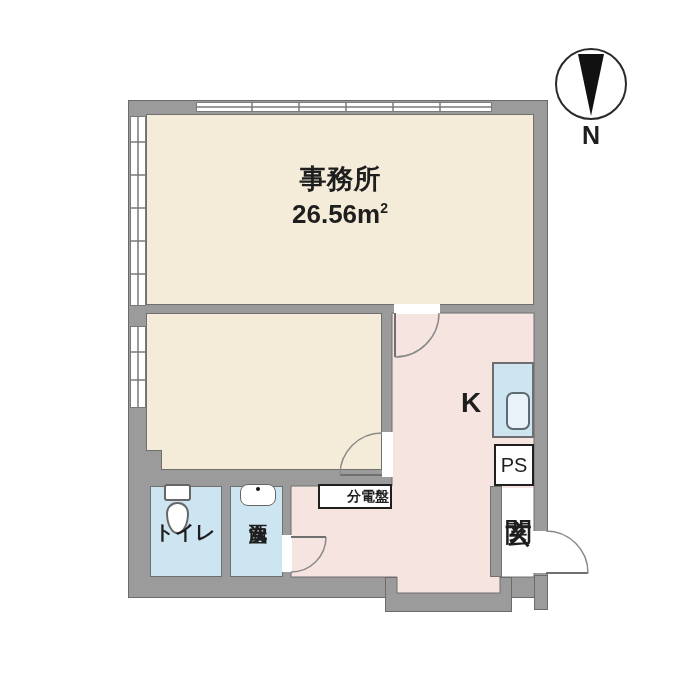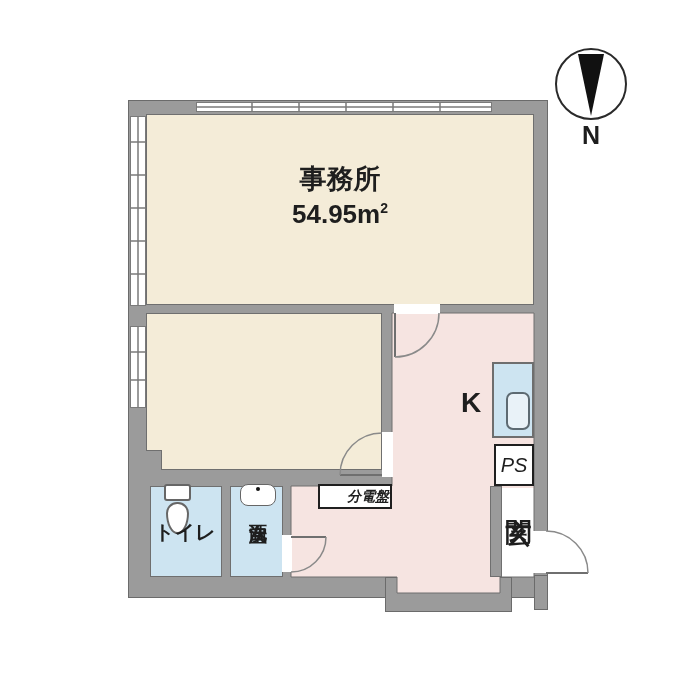--- a/index.html
+++ b/index.html
@@ -7,21 +7,21 @@
   #canvas{position:relative;width:700px;height:700px;background:#ffffff;overflow:hidden;}
   .abs{position:absolute;box-sizing:border-box;}
   .wall{background:#9b9b9b;border:1px solid #6b6b6b;}
   .wallplain{background:#9b9b9b;}
   .floor-beige{background:#f4ecd8;border:1px solid #6f6f6f;}
   .floor-blue{background:#cde4f1;border:1px solid #6f6f6f;}
   .window{background:#ffffff;border:1px solid #7a7a7a;}
   .opening{background:#ffffff;}
   .label{color:#1e1e1e;line-height:1.1;}
   .vtext{writing-mode:vertical-rl;text-orientation:upright;letter-spacing:2px;}
-  .whitebox{background:#ffffff;border:2px solid #1f1f1f;display:flex;align-items:center;justify-content:center;font-style:italic;}
+  .whitebox{background:#ffffff;border:2px solid #1f1f1f;display:flex;align-items:center;justify-content:center;}
   .fixture{background:#ffffff;border:2px solid #666;}
   svg{position:absolute;left:0;top:0;pointer-events:none;}
 </style>
 </head>
 <body>
 
 <div id="canvas">
 
   <div class="abs wall" style="left:128px;top:100px;width:420px;height:498px;"></div>
   <div class="abs wall" style="left:385px;top:577px;width:127px;height:35px;"></div>
@@ -79,21 +79,21 @@
 
   <div class="abs fixture" style="left:164px;top:484px;width:27px;height:17px;border-radius:3px;"></div>
   <div class="abs fixture" style="left:166px;top:502px;width:23px;height:32px;border-radius:48% 48% 50% 50% / 35% 35% 65% 65%;"></div>
 
   <div class="abs fixture" style="left:240px;top:484px;width:36px;height:22px;border-radius:8px;border-width:1.5px;"></div>
   <div class="abs" style="left:256px;top:487px;width:4px;height:4px;background:#111;border-radius:50%;"></div>
 
   <div class="abs label" style="left:340px;top:165px;transform:translateX(-50%);text-align:center;">
     <div style="font-size:27px;font-weight:700;">事務所</div>
     <div style="font-size:26px;font-weight:600;margin-top:5px;">
-      <span>54.95</span><span>m</span><sup style="font-size:14px;">2</sup>
+      <span>26.56</span><span>m</span><sup style="font-size:14px;">2</sup>
     </div>
   </div>
 
   <div class="abs label" style="left:456px;top:388px;width:30px;text-align:center;font-size:28px;font-weight:600;">K</div>
 
   <div class="abs label vtext" style="left:503px;top:498px;width:30px;font-size:26px;font-weight:600;">玄関</div>
 
   <div class="abs label" style="left:147px;top:521px;width:76px;text-align:center;font-size:20px;font-weight:600;">トイレ</div>
 
   <div class="abs label vtext" style="left:245px;top:509px;width:22px;font-size:18px;font-weight:600;letter-spacing:1px;">洗面室</div>

